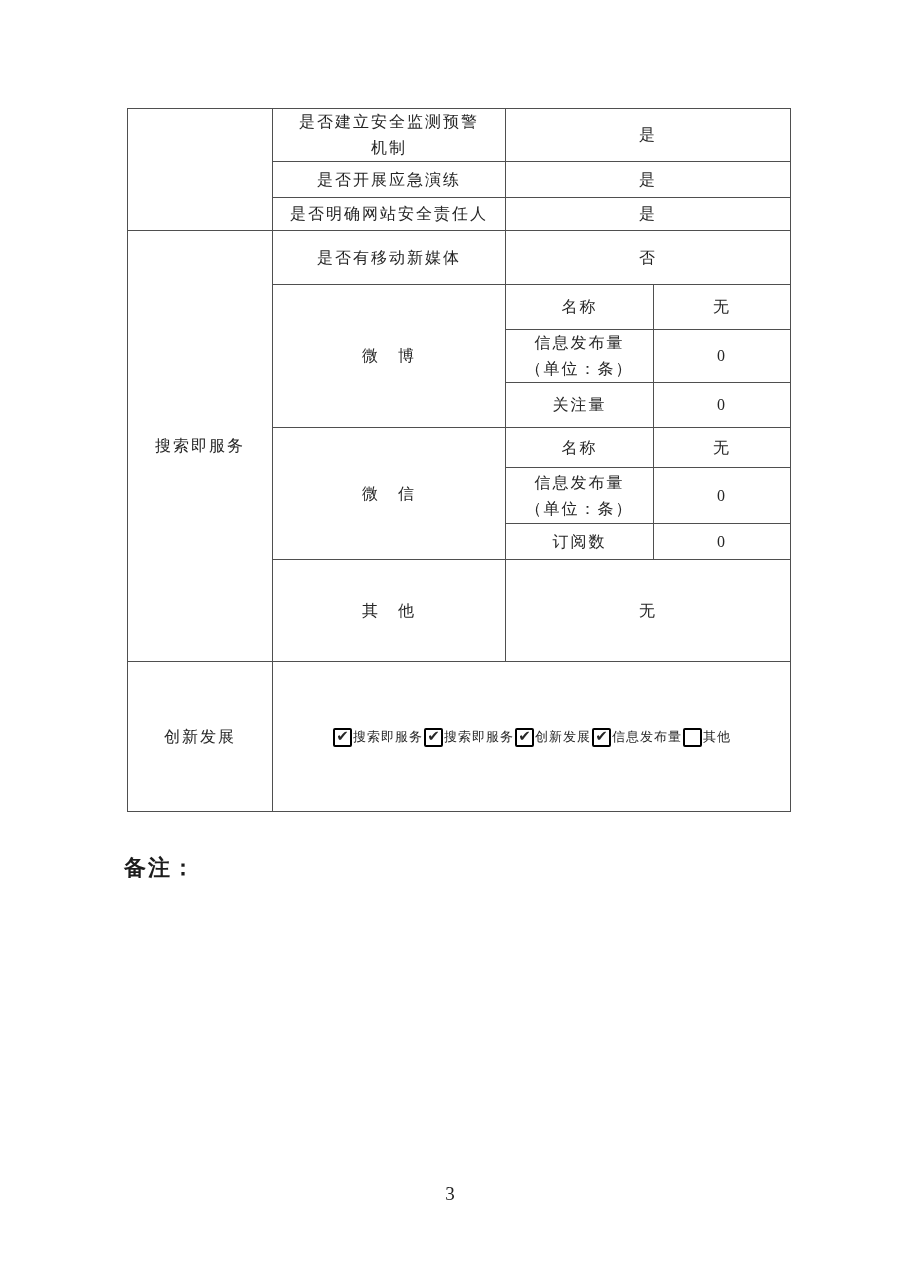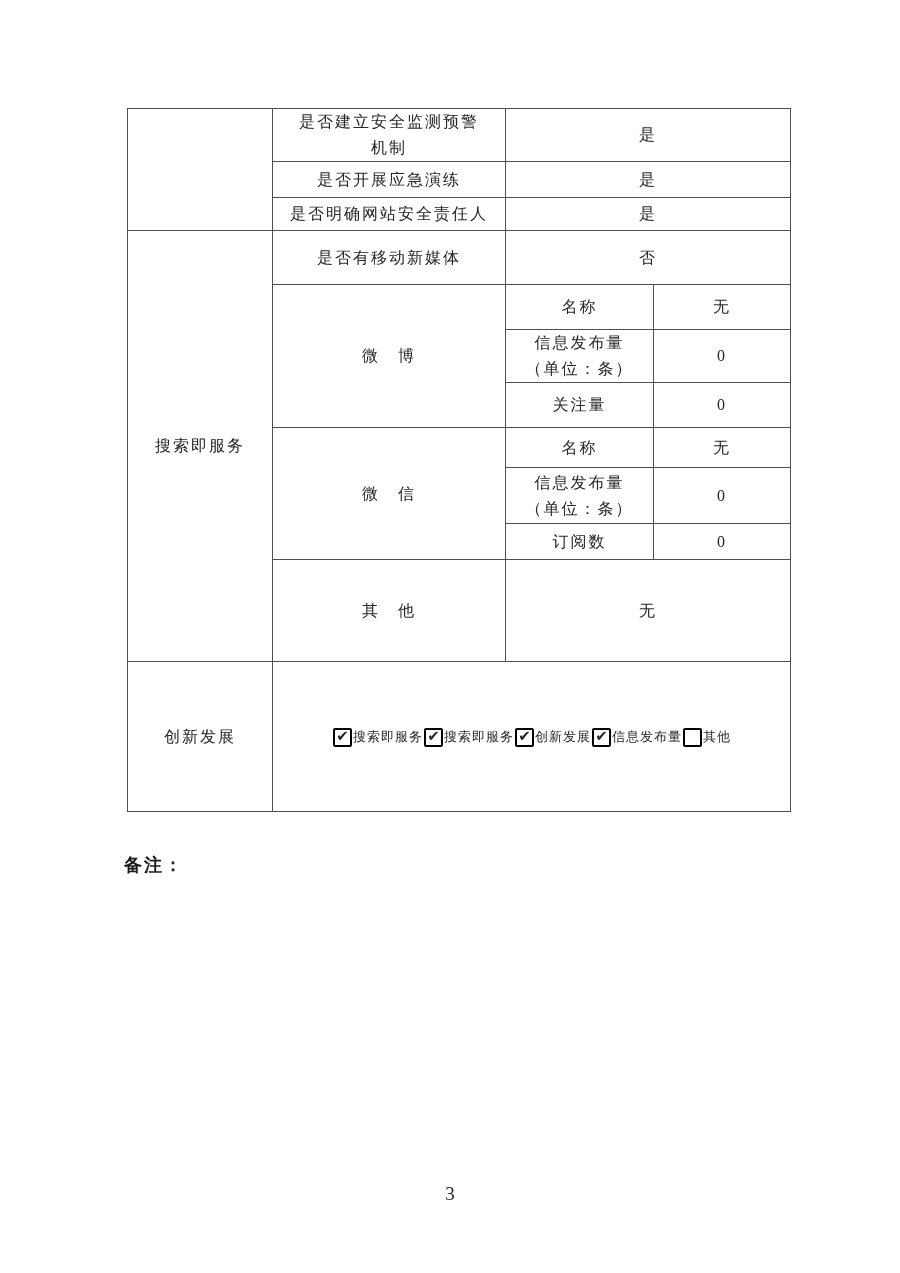--- a/index.html
+++ b/index.html
@@ -35,21 +35,21 @@
     background:#fff;flex:0 0 auto;margin:0 1px;position:relative;top:1px;
   }
   .cb-box .ck{
     font-family:"DejaVu Sans",sans-serif;font-weight:bold;
     font-size:15px;line-height:1;position:relative;top:-1px;letter-spacing:0;
   }
   .cb-label{font-size:13px;letter-spacing:1px;}
   .remarks{
     position:absolute;left:124px;top:853px;
     font-family:"Liberation Sans","DejaVu Sans",sans-serif;
-    font-weight:bold;font-size:18px;letter-spacing:2px;color:#1c1c1c;
+    font-weight:bold;font-size:22px;letter-spacing:2px;color:#1c1c1c;
   }
   .page-number{
     position:absolute;left:0;top:1183px;width:900px;
     text-align:center;font-size:19px;color:#222;
   }
 </style>
 </head>
 <body>
 
 <table class="report-table">

